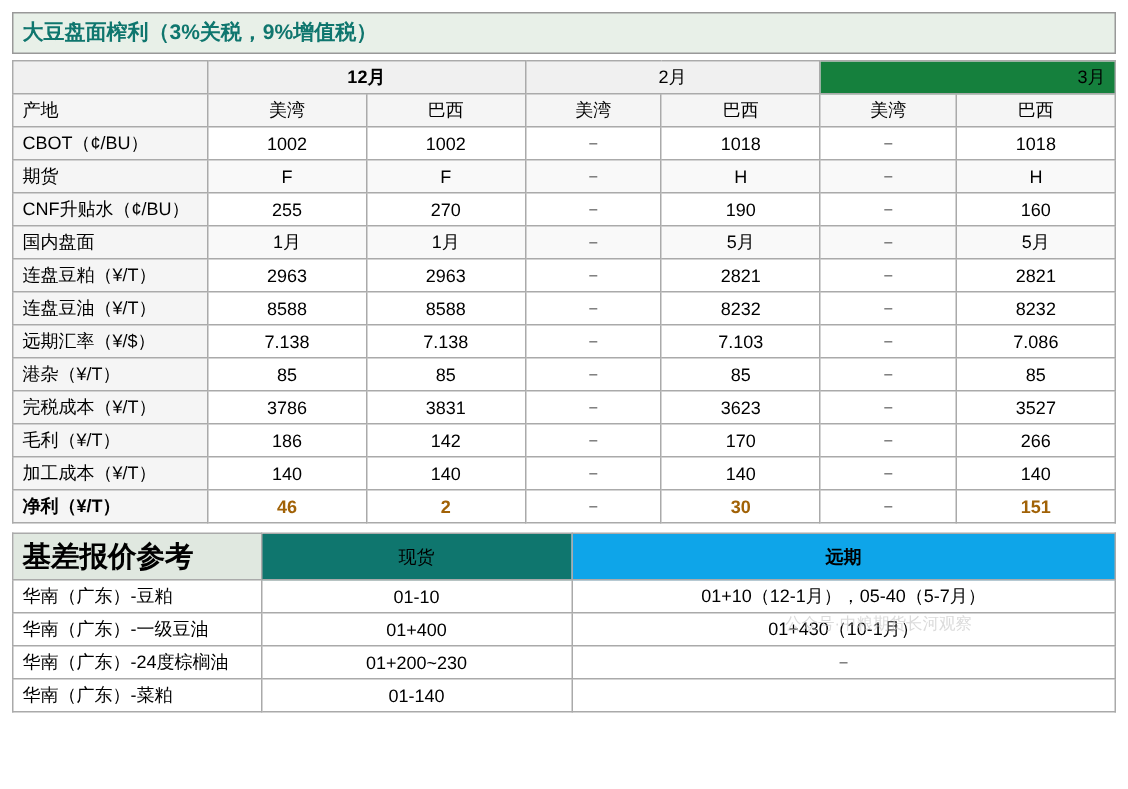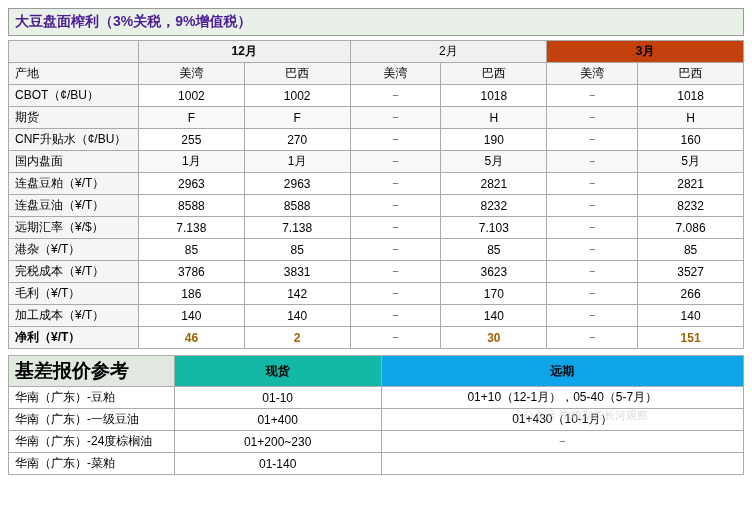--- a/index.html
+++ b/index.html
@@ -10,21 +10,21 @@
       width: 752px;
       min-height: 526px;
     }
     .main-container {
       width: 752px;
       padding: 8px;
     }
     .title {
       font-size: 14px;
       font-weight: bold;
-      color: #4c1d95;
+      color: #0f766e;
       margin-bottom: 4px;
       padding: 4px 6px;
       background: #e8f0e8;
       border: 1px solid #999;
     }
     table {
       border-collapse: collapse;
       width: 100%;
     }
     td, th {
@@ -69,21 +69,21 @@
 
   <div class="title">大豆盘面榨利（3%关税，9%增值税）</div>
 
   <table>
     <tbody>
 
       <tr class="header-row">
         <td style="width:130px;background:#f0f0f0;"></td>
         <td colspan="2" style="background:#f0f0f0;font-weight:bold;">12月</td>
         <td colspan="2" style="background:#f0f0f0;font-weight:normal;">2月</td>
-        <td colspan="2" style="background:#c2410c;font-weight:bold;">3月</td>
+        <td colspan="2" style="background:#15803d;font-weight:normal;text-align:right;">3月</td>
       </tr>
 
       <tr class="sub-header">
         <td class="col-label">产地</td>
         <td>美湾</td>
         <td>巴西</td>
         <td>美湾</td>
         <td>巴西</td>
         <td>美湾</td>
         <td>巴西</td>
@@ -208,21 +208,21 @@
         <td class="dash">－</td>
         <td class="red" style="font-weight:bold;">151</td>
       </tr>
     </tbody>
   </table>
 
   <table style="margin-top:6px;">
     <tbody>
       <tr>
         <td style="font-weight:bold;background:#e0e8e0;text-align:left;font-size:19px;width:160px;">基差报价参考</td>
-        <td style="background:#14b8a6;font-weight:bold;width:200px;">现货</td>
+        <td style="background:#0f766e;font-weight:normal;width:200px;">现货</td>
         <td style="background:#0ea5e9;font-weight:bold;width:350px;">远期</td>
       </tr>
       <tr class="basis-row">
         <td class="col-label">华南（广东）-豆粕</td>
         <td>01-10</td>
         <td>01+10（12-1月），05-40（5-7月）</td>
       </tr>
       <tr class="basis-row">
         <td class="col-label">华南（广东）-一级豆油</td>
         <td>01+400</td>

